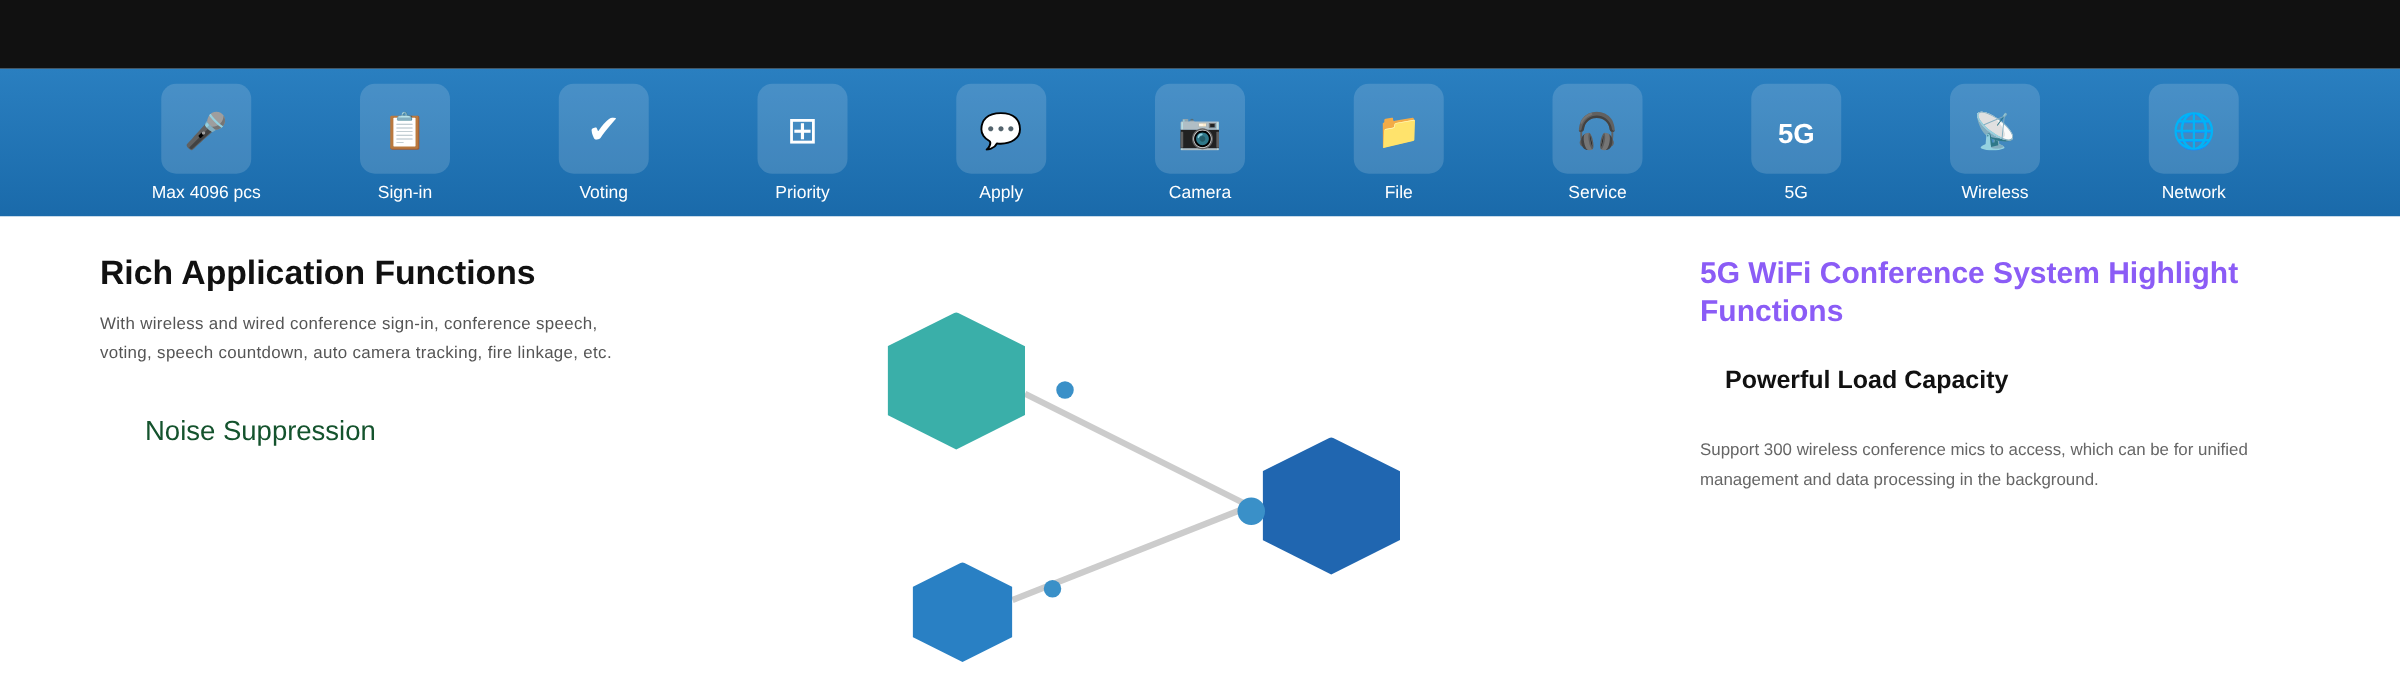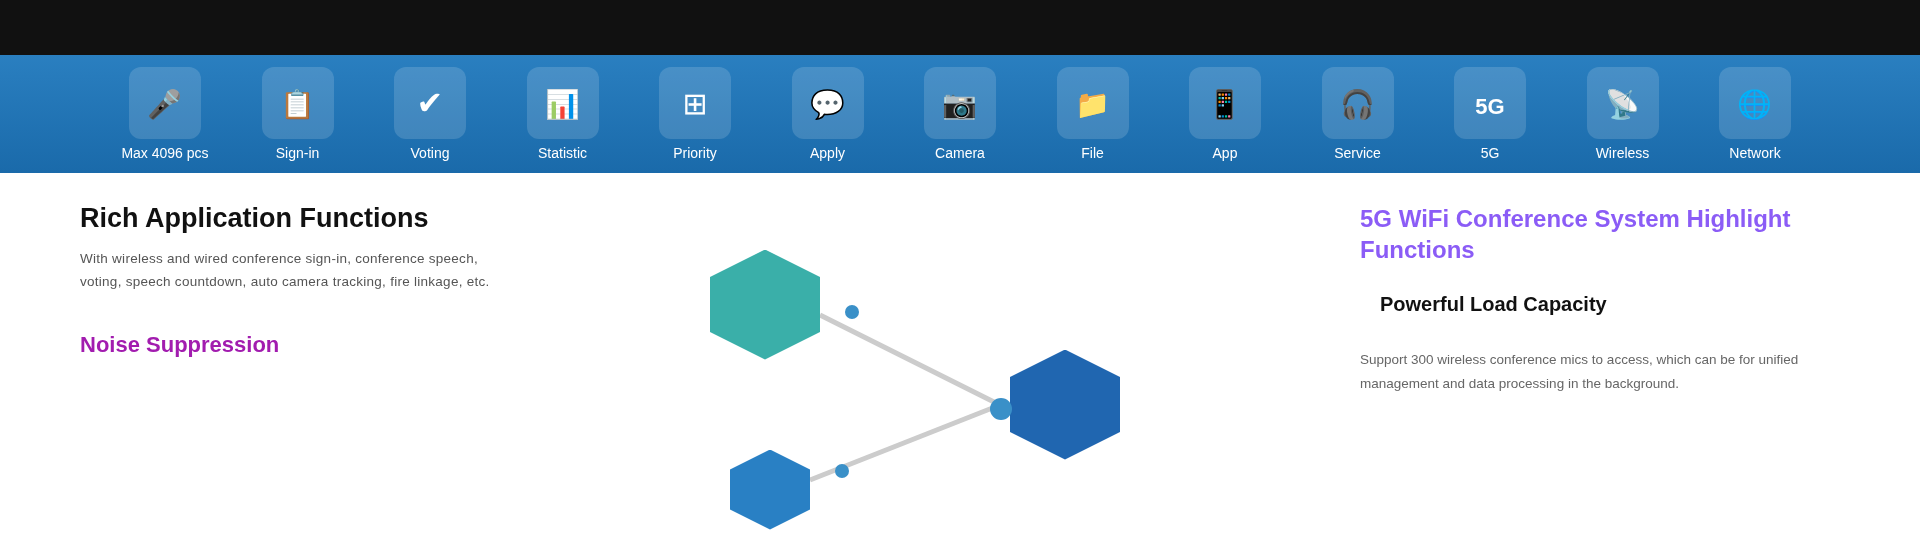--- a/index.html
+++ b/index.html
@@ -81,22 +81,23 @@
     .left-col p {
       font-size: 13.5px;
       color: #555;
       line-height: 1.7;
       letter-spacing: 0.02em;
     }
 
     .noise-title {
       margin-top: 38px;
       font-size: 22px;
-      font-weight: 700;
-      color: #a21caf;
+      font-weight: 400;
+      color: #14532d;
+      margin-left: 36px;
     }
 
     
     .middle-col {
       flex: 1;
       display: flex;
       align-items: center;
       justify-content: center;
       position: relative;
     }
@@ -231,26 +232,20 @@
       <span class="icon-label">Sign-in</span>
     </div>
     <div class="icon-item">
       <div class="icon-box">
         <span class="icon-voting"></span>
       </div>
       <span class="icon-label">Voting</span>
     </div>
     <div class="icon-item">
       <div class="icon-box">
-        <span class="icon-stat"></span>
-      </div>
-      <span class="icon-label">Statistic</span>
-    </div>
-    <div class="icon-item">
-      <div class="icon-box">
         <span class="icon-priority"></span>
       </div>
       <span class="icon-label">Priority</span>
     </div>
     <div class="icon-item">
       <div class="icon-box">
         <span class="icon-apply"></span>
       </div>
       <span class="icon-label">Apply</span>
     </div>
@@ -258,26 +253,20 @@
       <div class="icon-box">
         <span class="icon-camera"></span>
       </div>
       <span class="icon-label">Camera</span>
     </div>
     <div class="icon-item">
       <div class="icon-box">
         <span class="icon-file"></span>
       </div>
       <span class="icon-label">File</span>
-    </div>
-    <div class="icon-item">
-      <div class="icon-box">
-        <span class="icon-app"></span>
-      </div>
-      <span class="icon-label">App</span>
     </div>
     <div class="icon-item">
       <div class="icon-box">
         <span class="icon-service"></span>
       </div>
       <span class="icon-label">Service</span>
     </div>
     <div class="icon-item">
       <div class="icon-box">
         <span class="icon-5g"></span>

